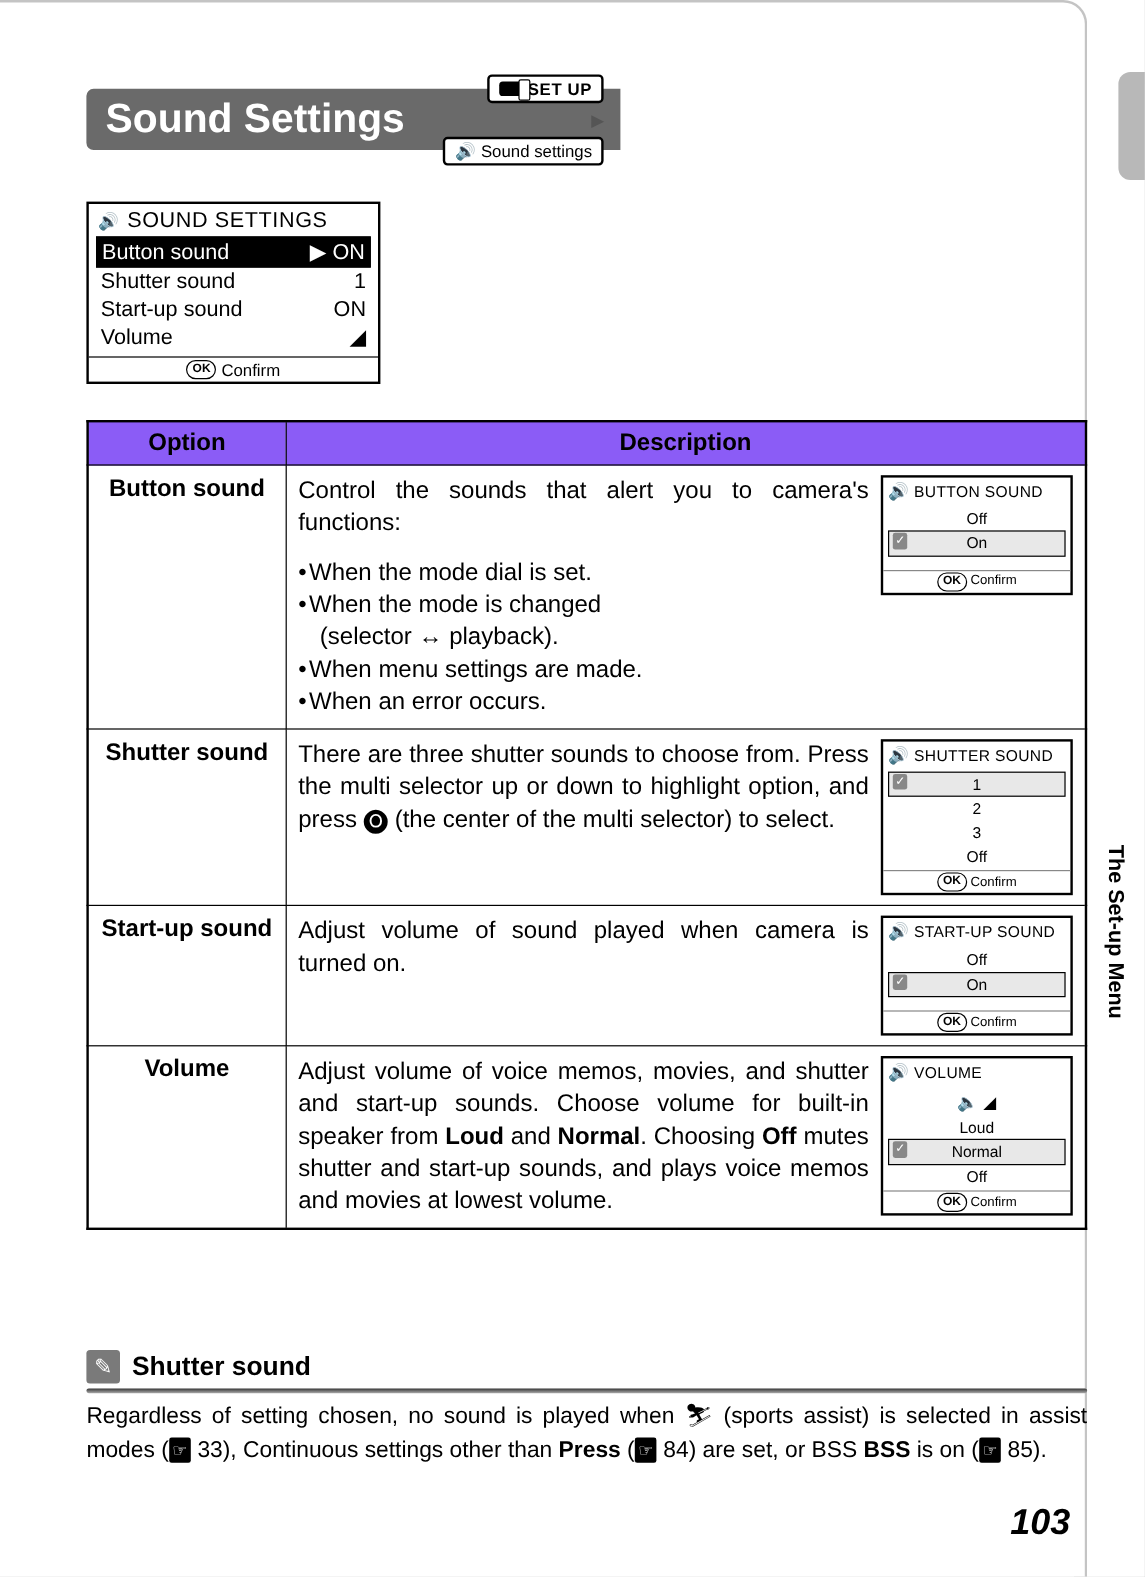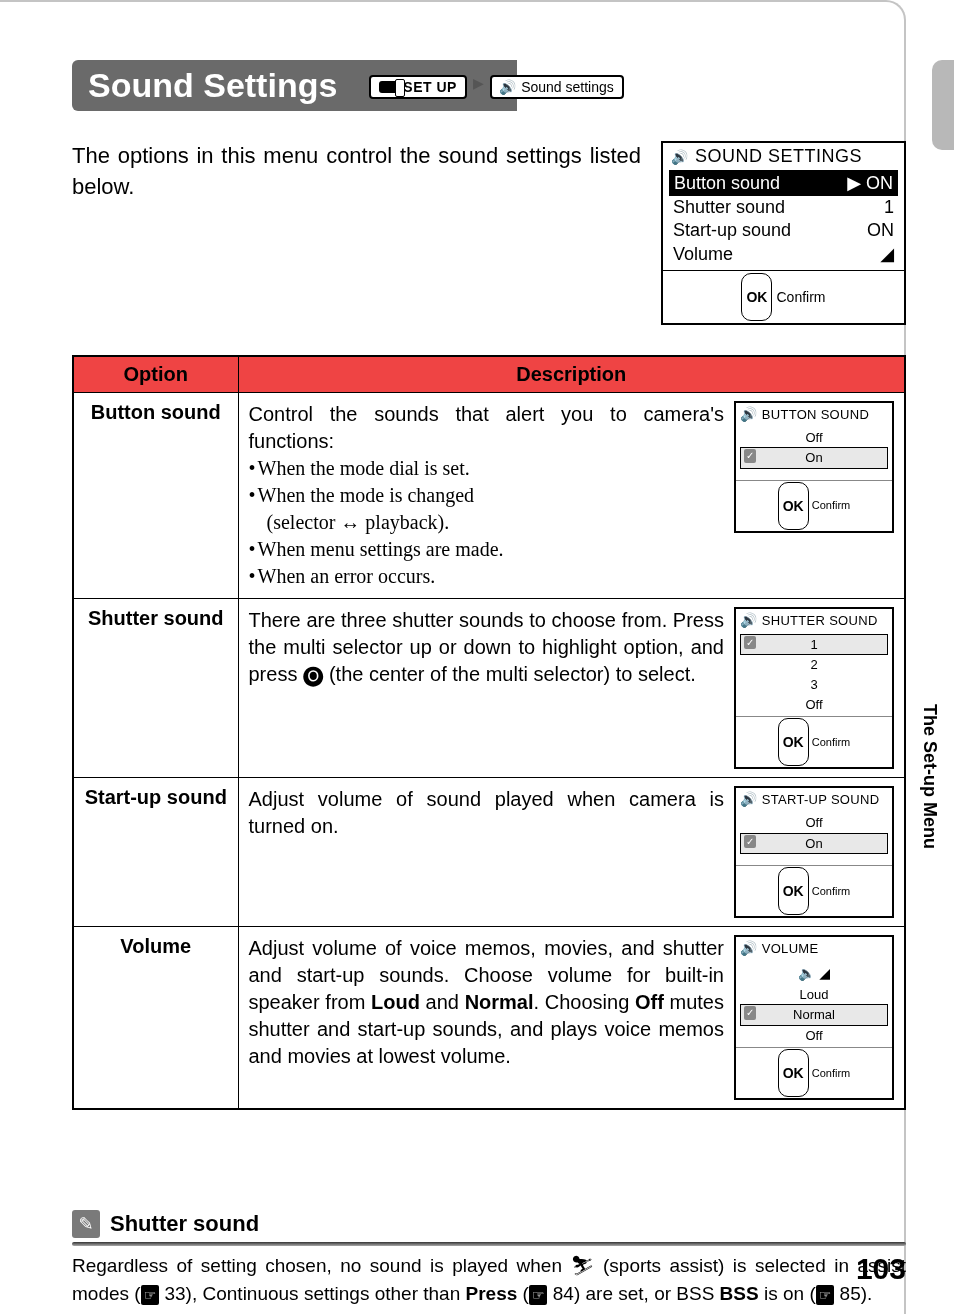--- a/index.html
+++ b/index.html
@@ -25,21 +25,21 @@
   .header-row { display: flex; align-items: center; gap: 12px; margin-bottom: 30px; }
   .page-title {
     background: #6a6a6a;
     color: #fff;
     font-size: 34px;
     font-weight: bold;
     padding: 6px 180px 6px 16px;
     border-radius: 6px 0 0 6px;
     flex: 0 0 auto;
   }
-  .breadcrumb { display: flex; align-items: flex-start; gap: 6px; margin-left: -160px; margin-top:2px; }
+  .breadcrumb { display: flex; align-items: flex-end; gap: 6px; margin-left: -160px; margin-top:2px;flex-direction:column; }
   .bc-box {
     border: 2px solid #000;
     border-radius: 4px;
     padding: 2px 8px;
     font-size: 14px;
     display: inline-flex;
     align-items: center;
     gap: 4px;
     background:#fff;
   }
@@ -57,31 +57,31 @@
   }
   .ms-title {
     display:flex; align-items:center; gap:6px;
     padding: 3px 8px;
     font-family: Arial; letter-spacing:.5px;
   }
   .ms-body { padding: 0 6px 4px 6px; }
   .ms-row { display:flex; justify-content:space-between; align-items:center; padding:1px 4px; font-size:18px;}
   .ms-row.sel { background:#000; color:#fff; border:1px solid #000;}
   .ms-footer { text-align:center; border-top:1px solid #000; padding:2px; font-size:14px; display:flex;justify-content:center;align-items:center;gap:4px;}
-  .ok-badge { border:1.5px solid #000; border-radius:10px; padding:16px 4px; font-size:14px; font-weight:bold; display:inline-block; line-height:14px;}
+  .ok-badge { border:1.5px solid #000; border-radius:10px; padding:0 4px; font-size:10px; font-weight:bold; display:inline-block; line-height:14px;}
 
   
   table.main { width: 100%; border-collapse: collapse; border:2px solid #000;}
   table.main th, table.main td { border:1px solid #000; padding:8px 10px; vertical-align:top; }
-  table.main th { background:#ef4444; font-weight:bold; font-size:20px; text-align:center; padding:6px;}
+  table.main th { background:#8b5cf6; font-weight:bold; font-size:20px; text-align:center; padding:6px;}
   .opt-cell { font-weight:bold; font-size:20px; text-align:center; vertical-align:middle; width:165px;}
   .desc-cell { font-size:20px; line-height:1.35; }
   .desc-flex { display:flex; gap:10px; align-items:flex-start; justify-content:flex-start;}
   .desc-txt { flex:1; text-align:justify;}
-  .desc-txt ul { list-style:none; padding-left:0; margin-top:0;font-family:Liberation Serif, serif;}
+  .desc-txt ul { list-style:none; padding-left:0; margin-top:14px;}
   .desc-txt li::before { content:"•"; margin-right:2px;}
   .desc-txt li.sub { padding-left:18px; }
   .desc-txt li.sub::before { content:""; margin:0;}
 
   
   .thumb {
     width: 160px;
     border:2px solid #000;
     font-size:13px;
     flex:0 0 auto;
@@ -117,21 +117,21 @@
     writing-mode: vertical-rl;
     font-weight:bold;
     font-size:18px;
     padding:14px 4px;
   }
   .side-nub {
     position:absolute; right:0; top:60px; width:22px; height:90px;
     background:#b8b8b8; border-radius:10px 0 0 10px;
   }
 
-  .page-num { position:absolute; bottom:28px; right:48px; font-size:30px; font-weight:bold;}
+  .page-num { position:absolute; bottom:28px; right:62px; font-size:30px; font-style:italic; font-weight:bold;}
 
   .speaker-icon::before { content:"🔊"; font-size:14px; }
   .sw-icon { display:inline-block; width:20px;height:12px;background:#000;border-radius:3px; position:relative;}
   .sw-icon::after{content:"";position:absolute;right:-6px;top:-2px;width:8px;height:16px;border:1.5px solid #000;border-radius:2px;background:#fff;}
 </style>
 </head>
 <body>
 
 <div class="page-border"></div>
 <div class="side-nub"></div>
@@ -148,21 +148,20 @@
       </span>
       <span class="bc-arrow">▶</span>
       <span class="bc-box bc-sound">
         <span class="speaker-icon"></span>
         <span>Sound settings</span>
       </span>
     </div>
   </div>
 
   <div class="intro-block">
-    <div class="intro-text">The options in this menu control the sound settings listed below.</div>
     <div class="mini-screen">
       <div class="ms-title">
         <span class="speaker-icon"></span>
         <span>SOUND SETTINGS</span>
       </div>
       <div class="ms-body">
         <div class="ms-row sel">
           <span>Button sound</span>
           <span>▶ <span>ON</span></span>
         </div>

